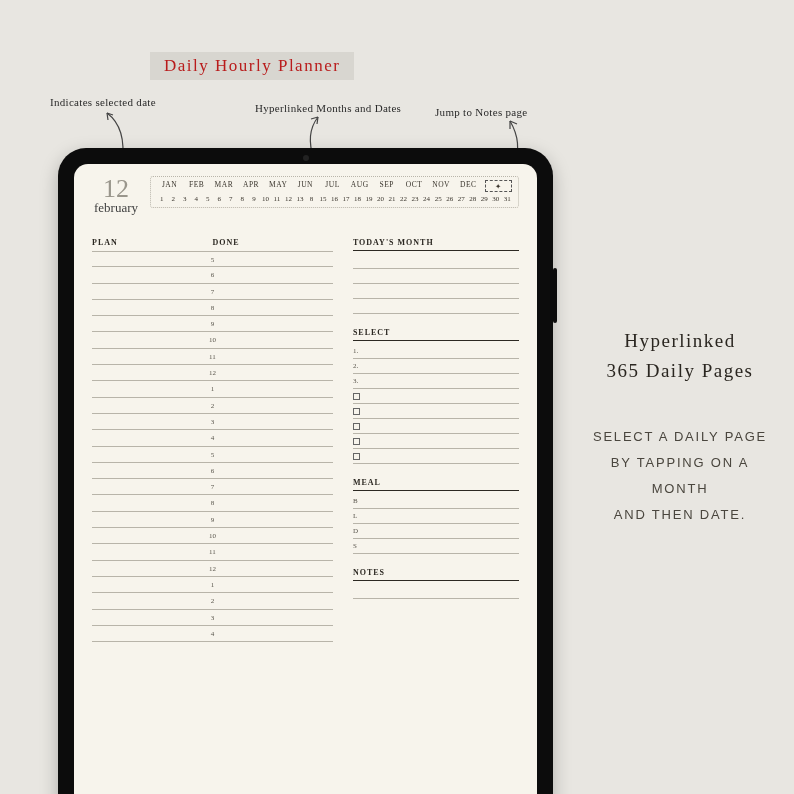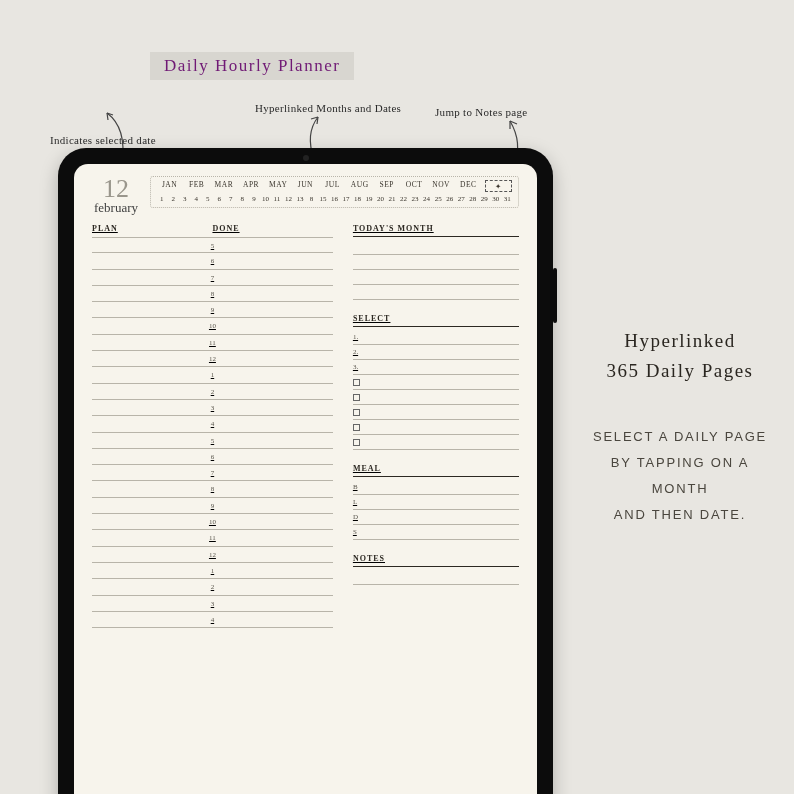--- a/index.html
+++ b/index.html
@@ -12,30 +12,30 @@
     overflow: hidden;
   }
   .title-banner {
     position: absolute;
     top: 52px;
     left: 150px;
     background: #d8d6d0;
     padding: 4px 14px;
     font-size: 17px;
     letter-spacing: 1.5px;
-    color: #701a75;
+    color: #b91c1c;
   }
   .annotation {
     position: absolute;
     font-family: 'Comic Sans MS', cursive;
     font-size: 11px;
     color: #2a2a2a;
     letter-spacing: 0.3px;
   }
-  .ann-1 { top: 96px; left: 50px; margin-top: 38px; }
+  .ann-1 { top: 96px; left: 50px; }
   .ann-2 { top: 102px; left: 255px; }
   .ann-3 { top: 106px; left: 435px; }
   .arrow {
     position: absolute;
     stroke: #444;
     fill: none;
     stroke-width: 1.2;
   }
   
   .tablet {
@@ -128,22 +128,21 @@
     display: inline-flex;
     align-items: center;
     justify-content: center;
     font-size: 8px;
     margin-left: 2px;
   }
   
   .planner-body {
     display: flex;
     gap: 20px;
-    margin-top: 8px;
-    text-decoration: underline;
+    margin-top: 22px;
   }
   .col-left { flex: 1.45; }
   .col-right { flex: 1; }
   .section-head {
     display: flex;
     font-size: 8px;
     letter-spacing: 1px;
     color: #2c2822;
     font-weight: bold;
     padding-bottom: 4px;

